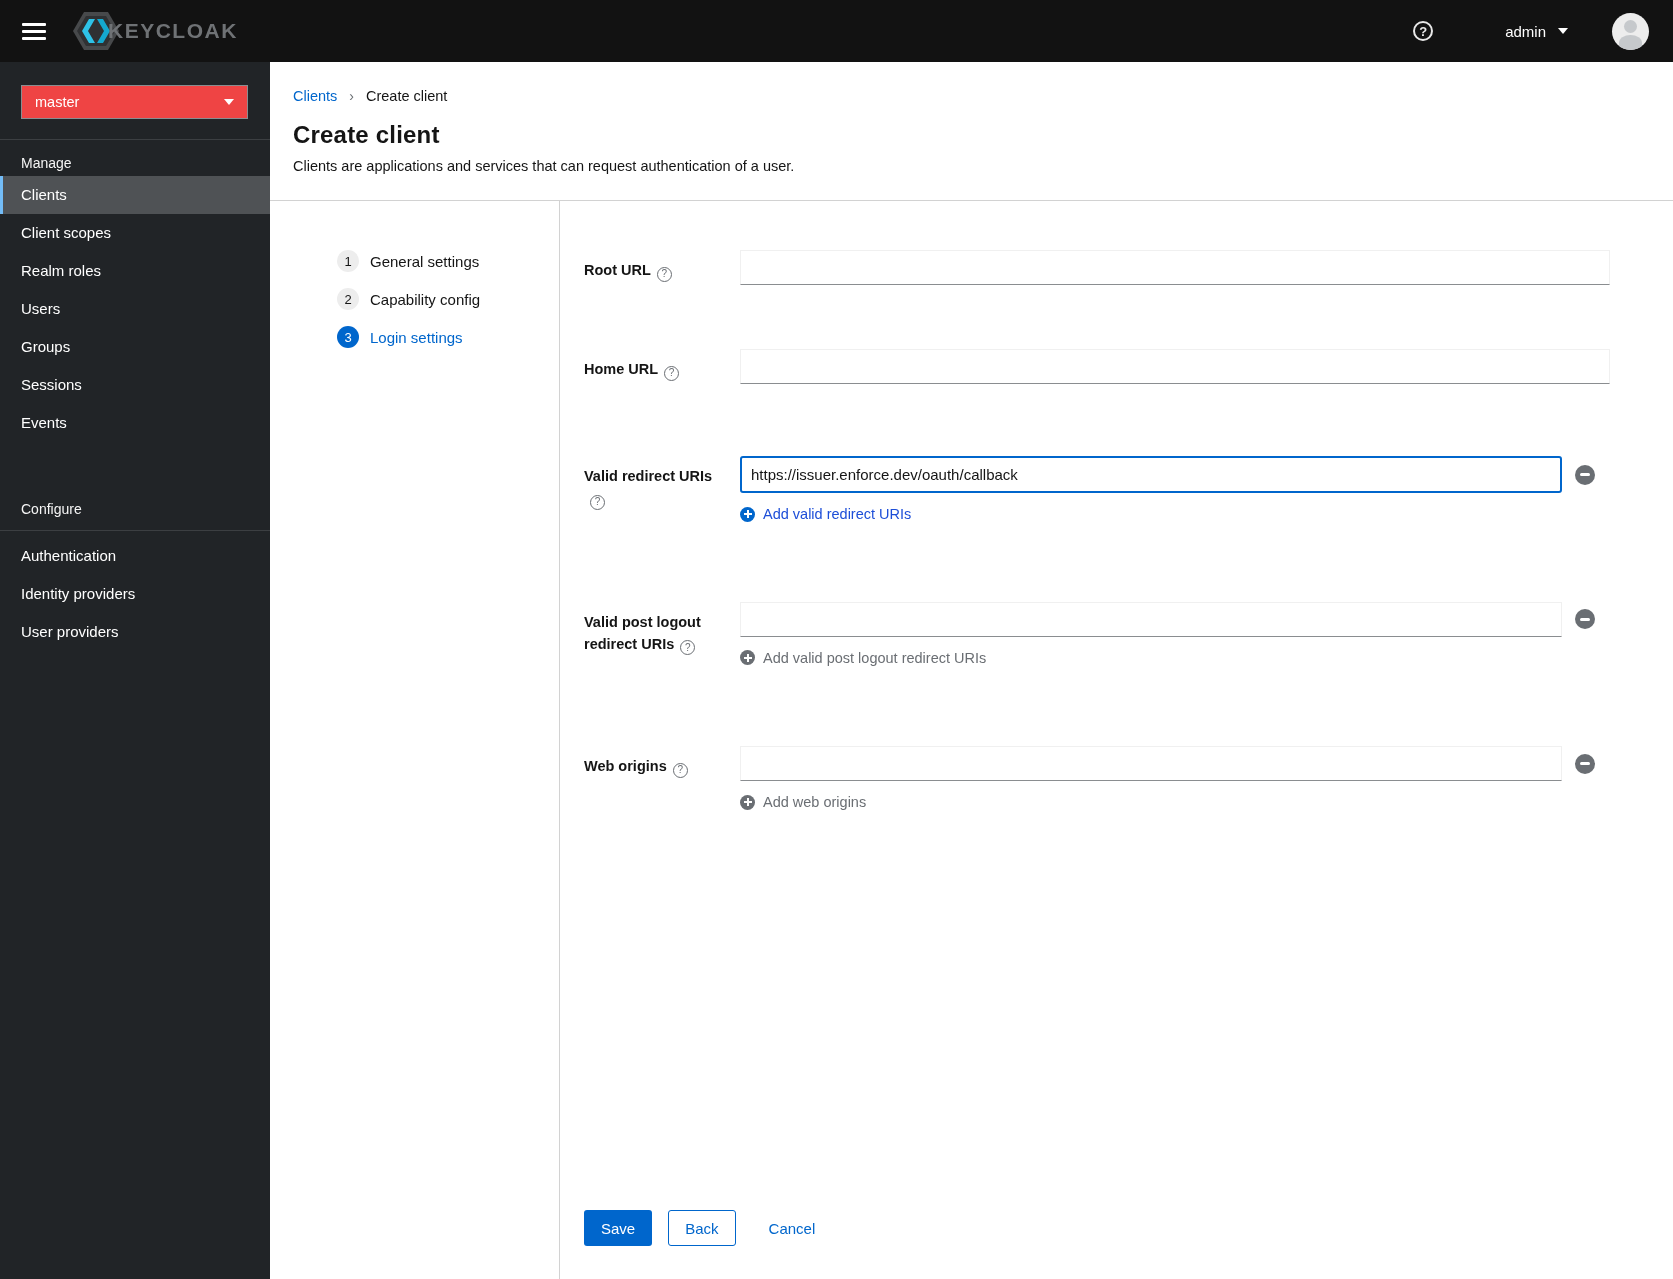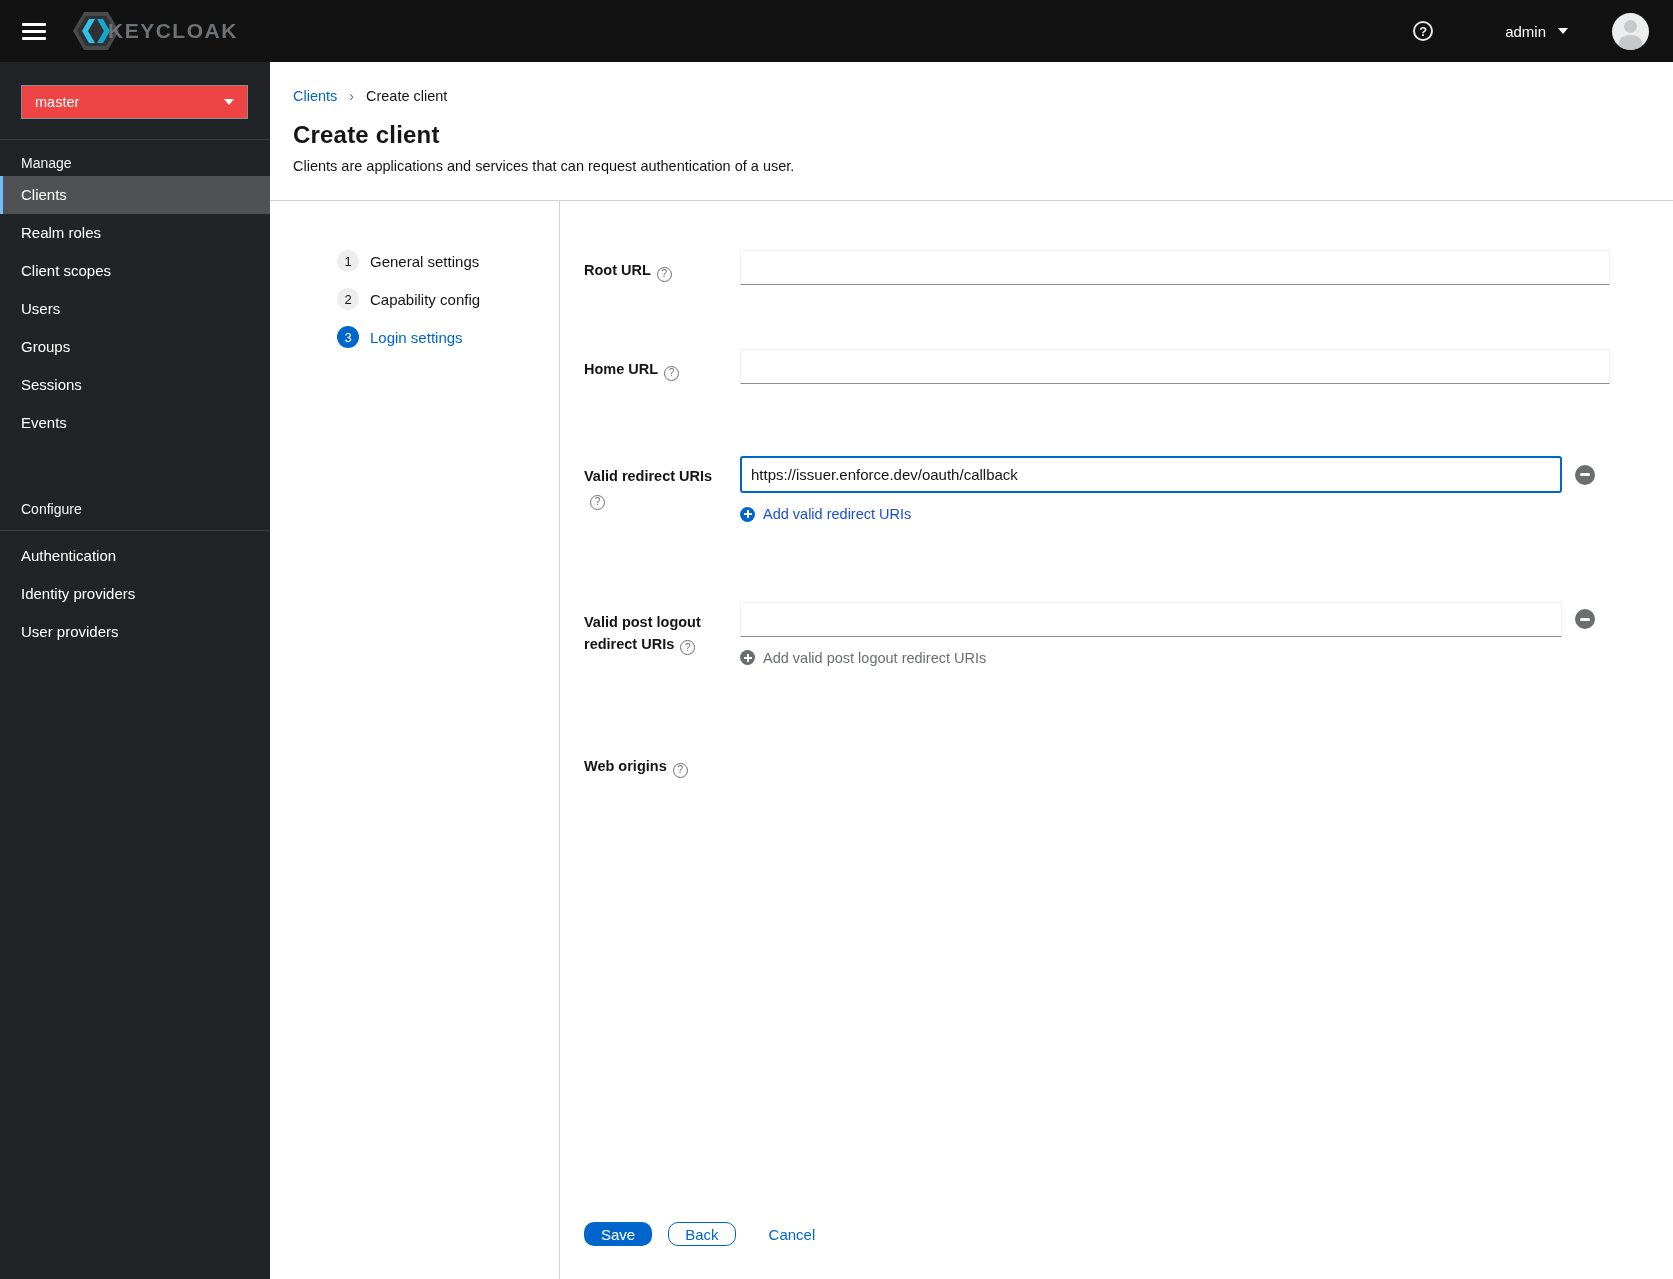--- a/index.html
+++ b/index.html
@@ -133,21 +133,21 @@
   .add-link.disabled { color: #6a6e73; }
   .add-link.disabled .plus-icon { background: #6a6e73; }
 
   .mb-20 { margin-bottom: 20px; }
   .mb-28 { margin-bottom: 28px; }
   .mb-32 { margin-bottom: 32px; }
   .mb-33 { margin-bottom: 33px; }
 
   
   .form-actions { margin-top: auto; padding-bottom: 33px; display: flex; align-items: center; }
-  .btn { height: 24px; font-family: "Liberation Sans", sans-serif; font-size: 15px; border-radius: 10px; cursor: pointer; }
+  .btn { height: 36px; font-family: "Liberation Sans", sans-serif; font-size: 15px; border-radius: 3px; cursor: pointer; }
   .btn-primary { background: #0066cc; color: #fff; border: none; padding: 0 17px; }
   .btn-secondary { background: #fff; color: #0066cc; border: 1px solid #0066cc; padding: 0 16px; margin-left: 16px; }
   .btn-link { background: none; border: none; color: #0066cc; padding: 0; margin-left: 33px; }
 </style>
 </head>
 <body>
 
 <div class="app">
 
   <header class="topbar">
@@ -183,22 +183,22 @@
     <nav class="sidebar">
       <div class="realm-select">
         <span>master</span>
         <span class="caret-down"></span>
       </div>
       <div class="side-divider"></div>
 
       <div class="nav-section">
         <div class="nav-section-title">Manage</div>
         <div class="nav-item selected">Clients</div>
+        <div class="nav-item">Client scopes</div>
         <div class="nav-item">Realm roles</div>
-        <div class="nav-item">Client scopes</div>
         <div class="nav-item">Users</div>
         <div class="nav-item">Groups</div>
         <div class="nav-item">Sessions</div>
         <div class="nav-item">Events</div>
       </div>
 
       <div class="nav-section configure">
         <div class="nav-section-title">Configure</div>
         <div class="title-divider"></div>
         <div class="nav-item">Authentication</div>
@@ -289,20 +289,30 @@
                 <span class="plus-icon"></span>
                 <span>Add valid post logout redirect URIs</span>
               </div>
             </div>
           </div>
 
           <div class="field-row">
             <div class="field-label">
               <span>Web origins</span><span class="help-icon"></span>
             </div>
+            <div class="field-input-area">
+              <div class="input-row">
+                <input class="text-input" type="text" value="" style="">
+                <button class="minus-btn"></button>
+              </div>
+              <div class="add-link disabled">
+                <span class="plus-icon"></span>
+                <span>Add web origins</span>
+              </div>
+            </div>
           </div>
 
           <div class="form-actions">
             <button class="btn btn-primary">Save</button>
             <button class="btn btn-secondary">Back</button>
             <button class="btn btn-link">Cancel</button>
           </div>
 
         </div>
       </div>

